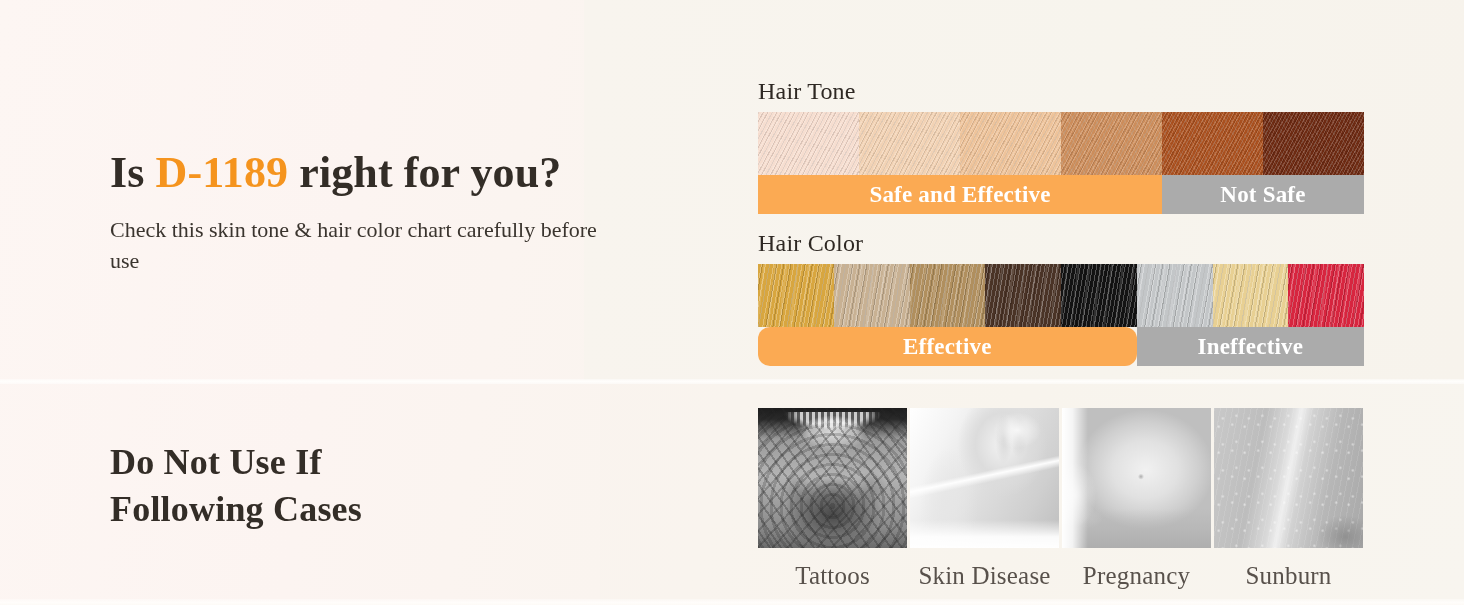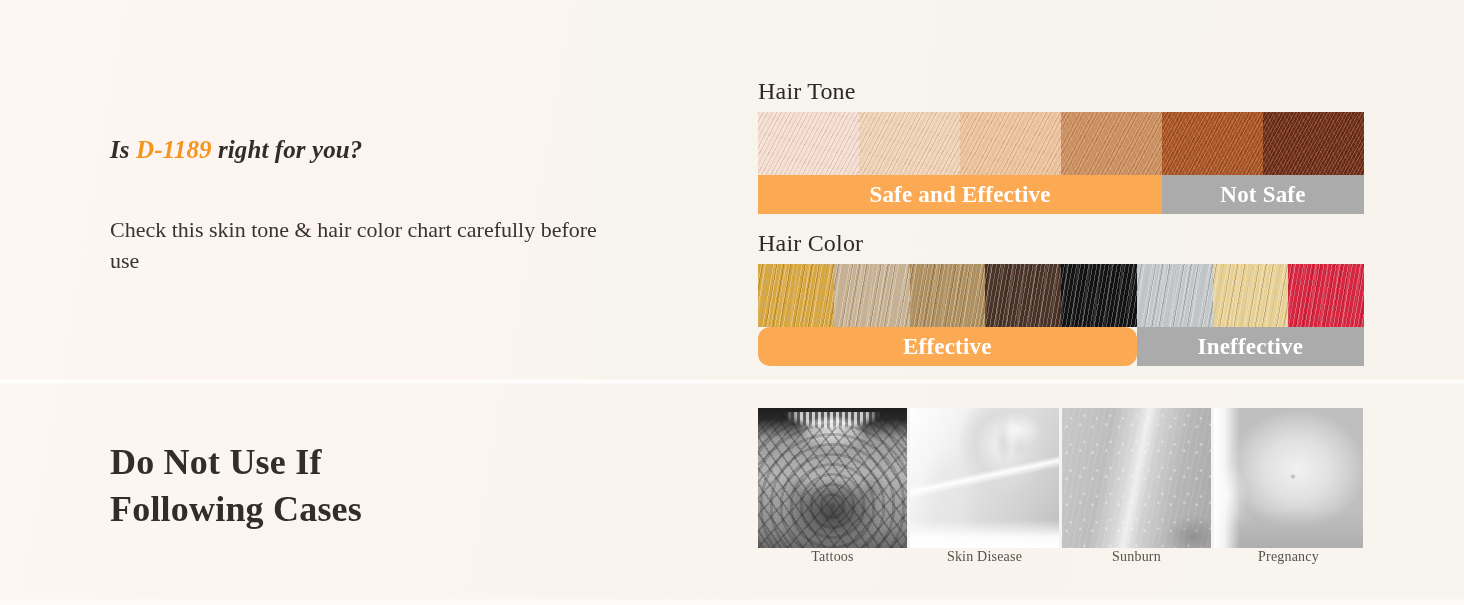--- a/index.html
+++ b/index.html
@@ -54,27 +54,26 @@
   }
 
   
   .top-section {
     position: absolute;
     left: 0; top: 0;
     width: 1464px; height: 379px;
   }
   .headline {
     position: absolute;
-    left: 110px; top: 136px;
-    font-size: 25px;
+    left: 110px; top: 147px;
+    font-size: 44px;
     font-weight: 700;
     color: #332d27;
     letter-spacing: 0.1px;
     white-space: nowrap;
-    font-style: italic;
   }
   .headline .accent {
     color: #f5941e;
   }
   .subline {
     position: absolute;
     left: 110px; top: 214px;
     width: 520px;
     font-size: 22px;
     line-height: 1.42;
@@ -168,23 +167,23 @@
   }
   .case-photo {
     width: 149px;
     height: 140px;
     position: relative;
     overflow: hidden;
     background: #e9e9e9;
     filter: grayscale(100%);
   }
   .case-label {
-    margin-top: 1px;
+    margin-top: 14px;
     text-align: center;
-    font-size: 14px;
+    font-size: 25px;
     color: #58514b;
     letter-spacing: 0.2px;
   }
 
   
   .photo-tattoo {
     background:
       radial-gradient(ellipse 70px 52px at 50% 76%, #4a4a4a 0%, #6e6e6e 38%, rgba(110,110,110,0) 70%),
       radial-gradient(ellipse 22px 30px at 26% 62%, #8e8e8e 0%, rgba(142,142,142,0) 72%),
       radial-gradient(ellipse 22px 30px at 76% 60%, #8e8e8e 0%, rgba(142,142,142,0) 72%),
@@ -344,27 +343,27 @@
         <div class="case-photo photo-tattoo"></div>
         <div class="case-label">Tattoos</div>
       </div>
 
       <div class="case">
         <div class="case-photo photo-skin"></div>
         <div class="case-label">Skin Disease</div>
       </div>
 
       <div class="case">
+        <div class="case-photo photo-pregnancy"></div>
+        <div class="case-label">Pregnancy</div>
+      </div>
+
+      <div class="case">
         <div class="case-photo photo-sunburn"></div>
         <div class="case-label">Sunburn</div>
       </div>
 
-      <div class="case">
-        <div class="case-photo photo-pregnancy"></div>
-        <div class="case-label">Pregnancy</div>
-      </div>
-
     </div>
   </div>
 
   <div class="section-divider-2"></div>
 
 </div>
 
 </body></html>

